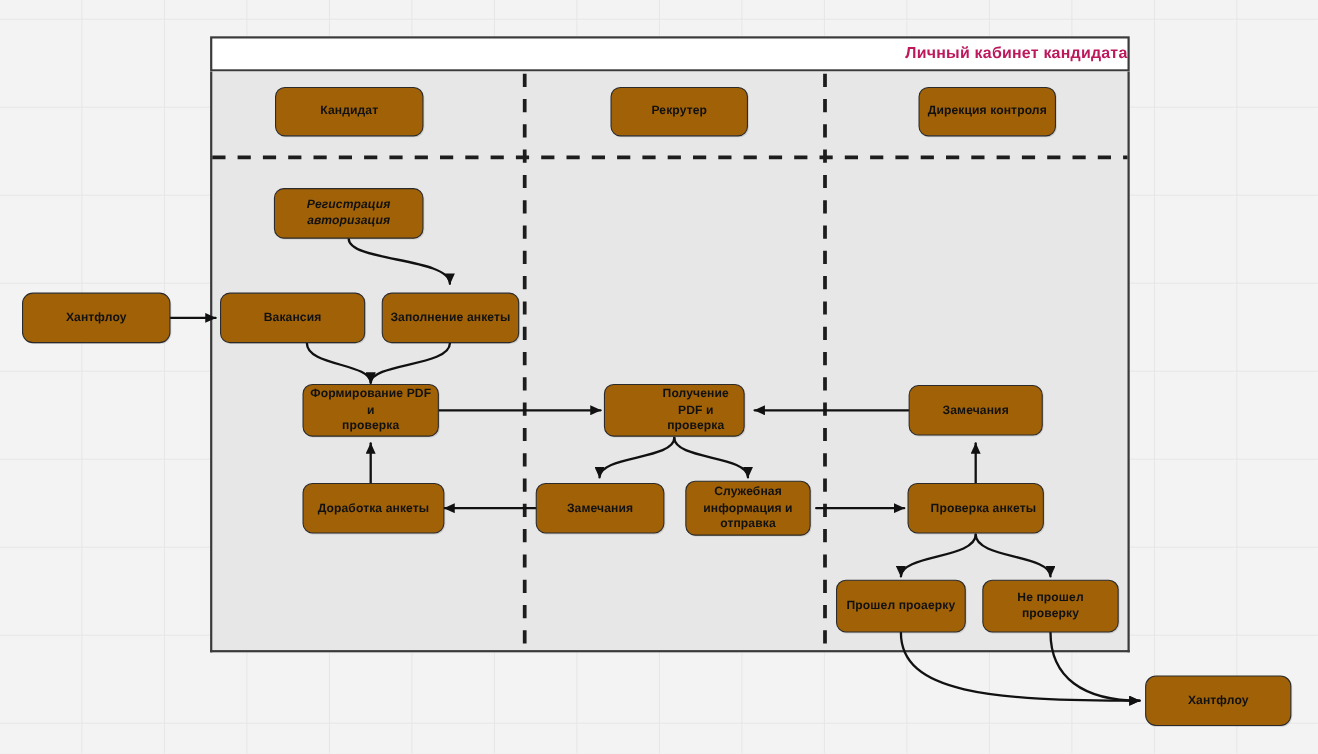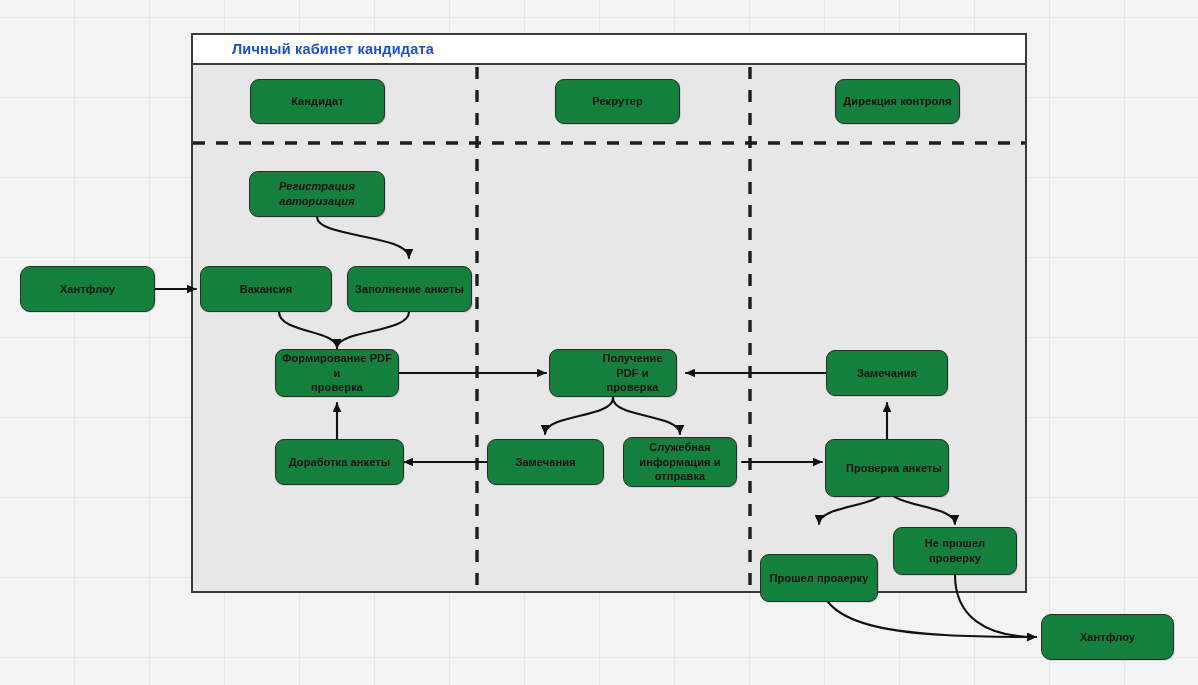--- a/index.html
+++ b/index.html
@@ -24,44 +24,43 @@
   }
   #diagram{position:absolute;inset:0;width:1198px;height:685px;}
 
   
   svg#edges{position:absolute;left:0;top:0;width:1198px;height:685px;overflow:visible;}
 
   
   .node{
     position:absolute;
     box-sizing:border-box;
-    background:#15803d;
+    background:#a16207;
     border:1.6px solid #2b2b2b;
     border-radius:9px;
     display:flex;align-items:center;justify-content:center;
     text-align:center;
     color:#111111;
     font-weight:bold;
     font-size:11px;
     line-height:1.32;
     padding:2px 5px;
     letter-spacing:.1px;
     box-shadow:0.8px 0.8px 0 rgba(0,0,0,.12);
   }
   .node span{display:block;white-space:pre-line;}
 
   .pool-title{
     position:absolute;
     box-sizing:border-box;
     background:#ffffff;
     border:2px solid #3a3a3a;
-    display:flex;align-items:center;justify-content:flex-start;
-    font-weight:bold;font-size:14.5px;color:#1d4ed8;
+    display:flex;align-items:center;justify-content:flex-end;
+    font-weight:bold;font-size:14.5px;color:#be185d;
     letter-spacing:.2px;
-    padding-left:39px;
   }
   .pool-body{
     position:absolute;
     box-sizing:border-box;
     background:#e7e7e7;
     border:2px solid #3a3a3a;
     border-top:none;
   }
   .lane-hdr{font-size:11px;}
   .hf{font-size:11px;border-radius:10px;}
@@ -171,23 +170,23 @@
   </div>
   <div class="node" style="left:623px;top:437px;width:114px;height:50px;align-items:center;">
     <span>Служебная
 информация и
 отправка</span>
   </div>
 
   <div class="node" style="left:826px;top:350px;width:122px;height:46px;">
     <span>Замечания</span>
   </div>
-  <div class="node" style="left:825px;top:439px;width:124px;height:58px;padding-left:19px;">
+  <div class="node" style="left:825px;top:439px;width:124px;height:46px;padding-left:19px;">
     <span>Проверка анкеты</span>
   </div>
-  <div class="node" style="left:760px;top:554px;width:118px;height:48px;">
+  <div class="node" style="left:760px;top:527px;width:118px;height:48px;">
     <span>Прошел проаерку</span>
   </div>
   <div class="node" style="left:893px;top:527px;width:124px;height:48px;">
     <span>Не прошел проверку</span>
   </div>
 
 </div>
 
 </body></html>

